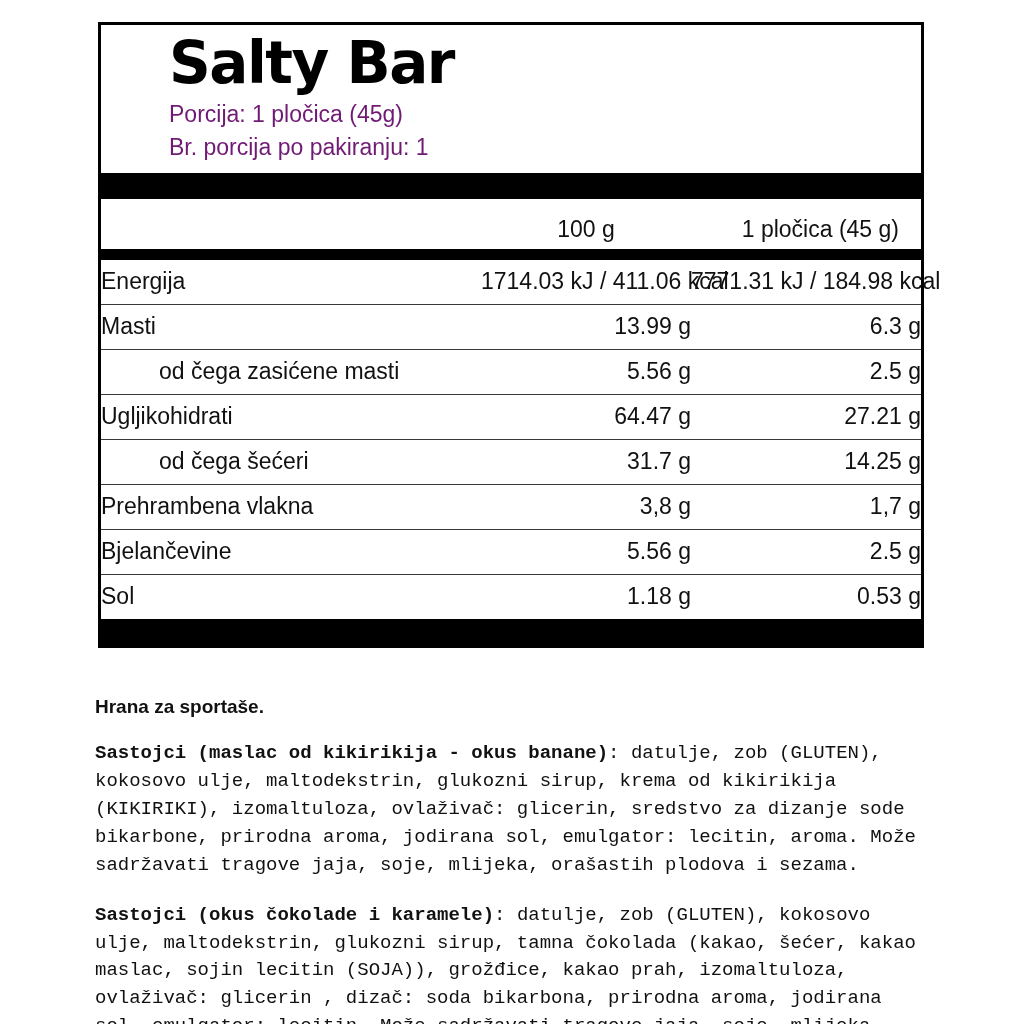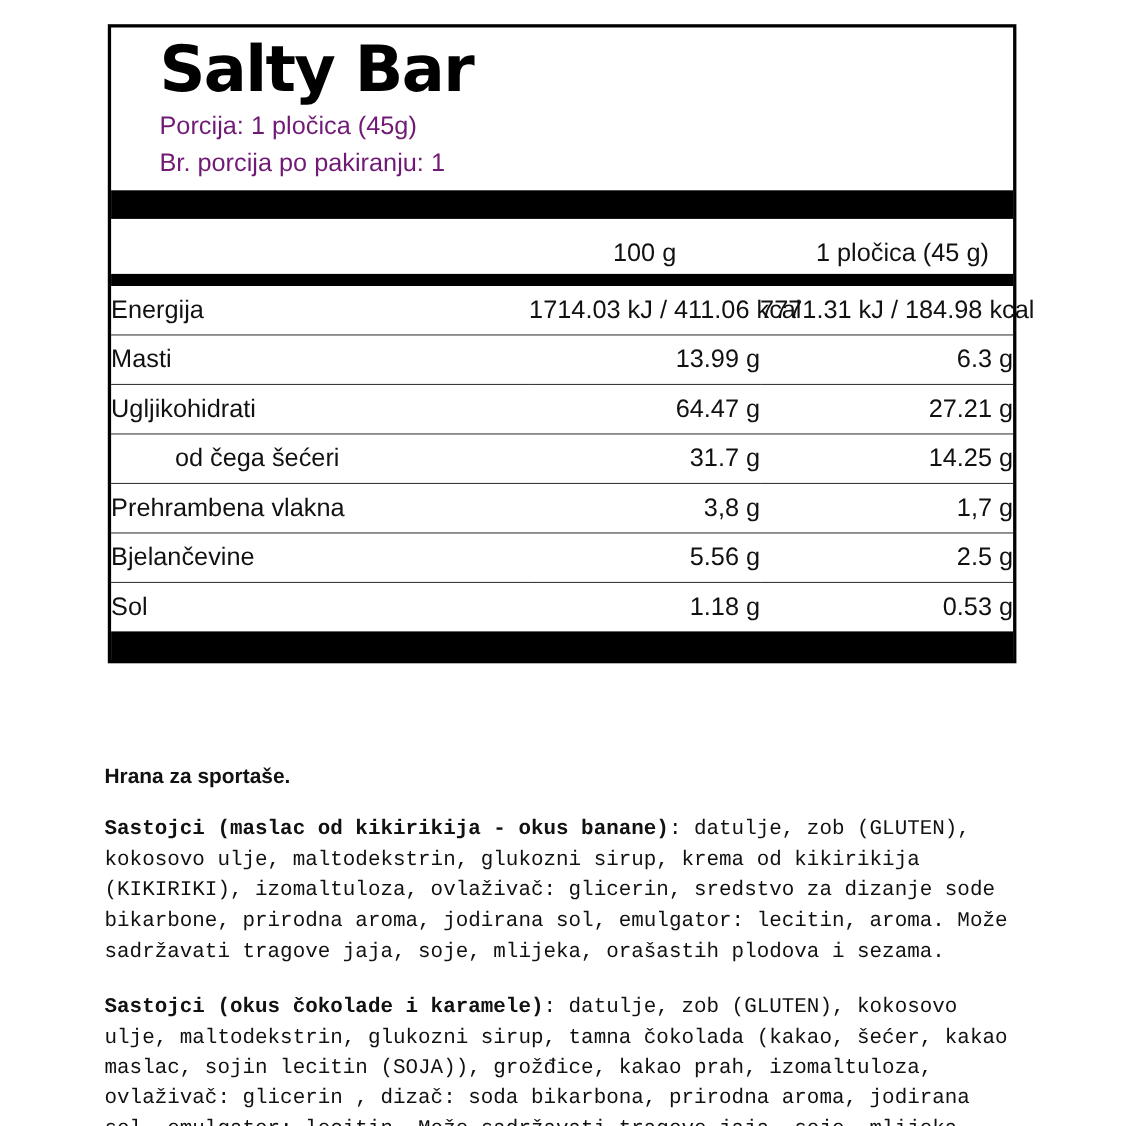--- a/index.html
+++ b/index.html
@@ -26,20 +26,21 @@
     position: absolute;
     left: 98px;
     top: 22px;
     width: 826px;
     border: 3px solid #000;
     box-sizing: border-box;
     background: #fff;
   }
   .panel-head {
     padding: 8px 0 10px 44px;
+    margin-left: 24px;
   }
   .product-title {
     font-family: "DejaVu Sans", sans-serif;
     font-weight: bold;
     font-size: 58px;
     line-height: 1.05;
     letter-spacing: -1.5px;
     margin: 0 0 4px 0;
     color: #000;
   }
@@ -168,20 +169,25 @@
           <td class="label">Energija</td>
           <td class="v1">1714.03 kJ / 411.06 kcal</td>
           <td class="v2">7771.31 kJ / 184.98 kcal</td>
         </tr>
         <tr>
           <td class="label">Masti</td>
           <td class="v1">13.99 g</td>
           <td class="v2">6.3 g</td>
         </tr>
         <tr>
+          <td class="label indent">od čega zasićene masti</td>
+          <td class="v1">5.56 g</td>
+          <td class="v2">2.5 g</td>
+        </tr>
+        <tr>
           <td class="label">Ugljikohidrati</td>
           <td class="v1">64.47 g</td>
           <td class="v2">27.21 g</td>
         </tr>
         <tr>
           <td class="label indent">od čega šećeri</td>
           <td class="v1">31.7 g</td>
           <td class="v2">14.25 g</td>
         </tr>
         <tr>

